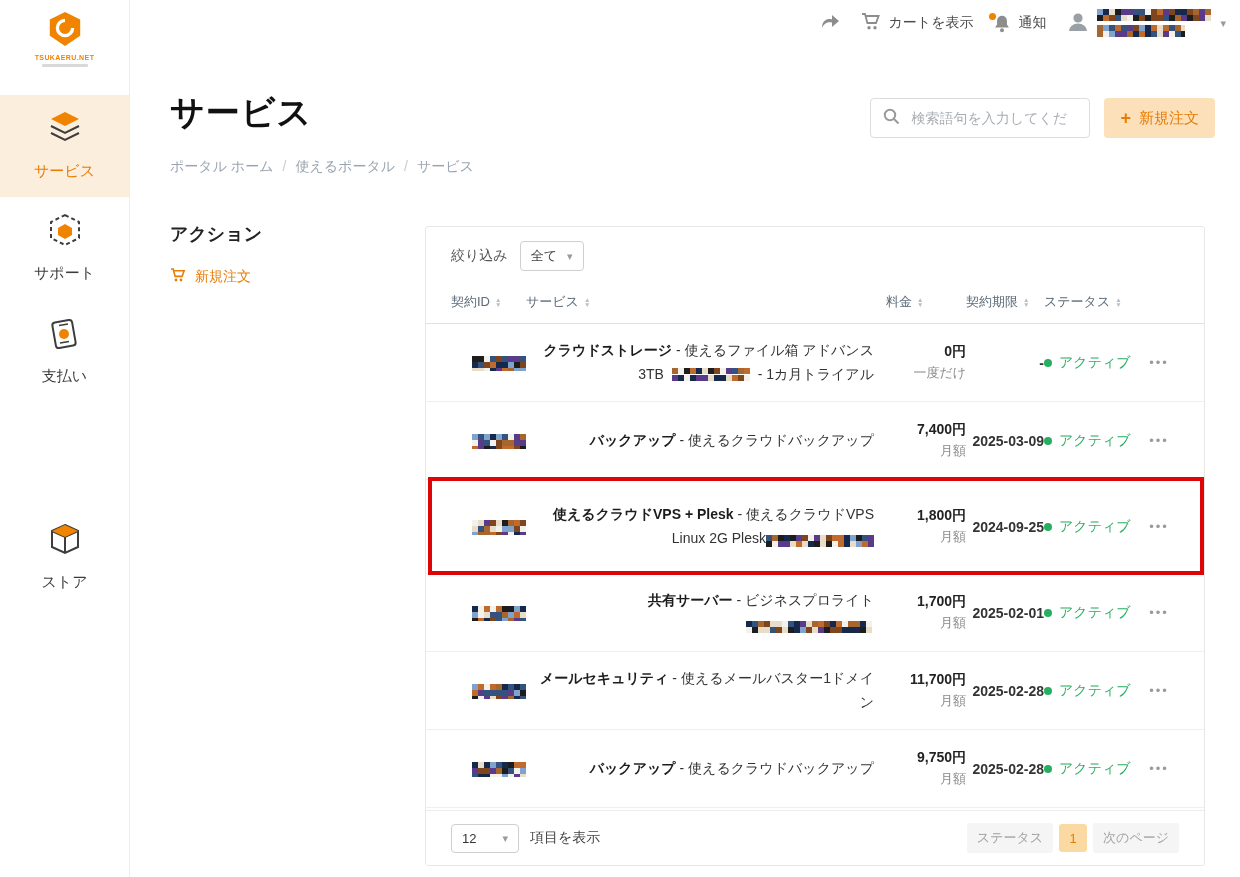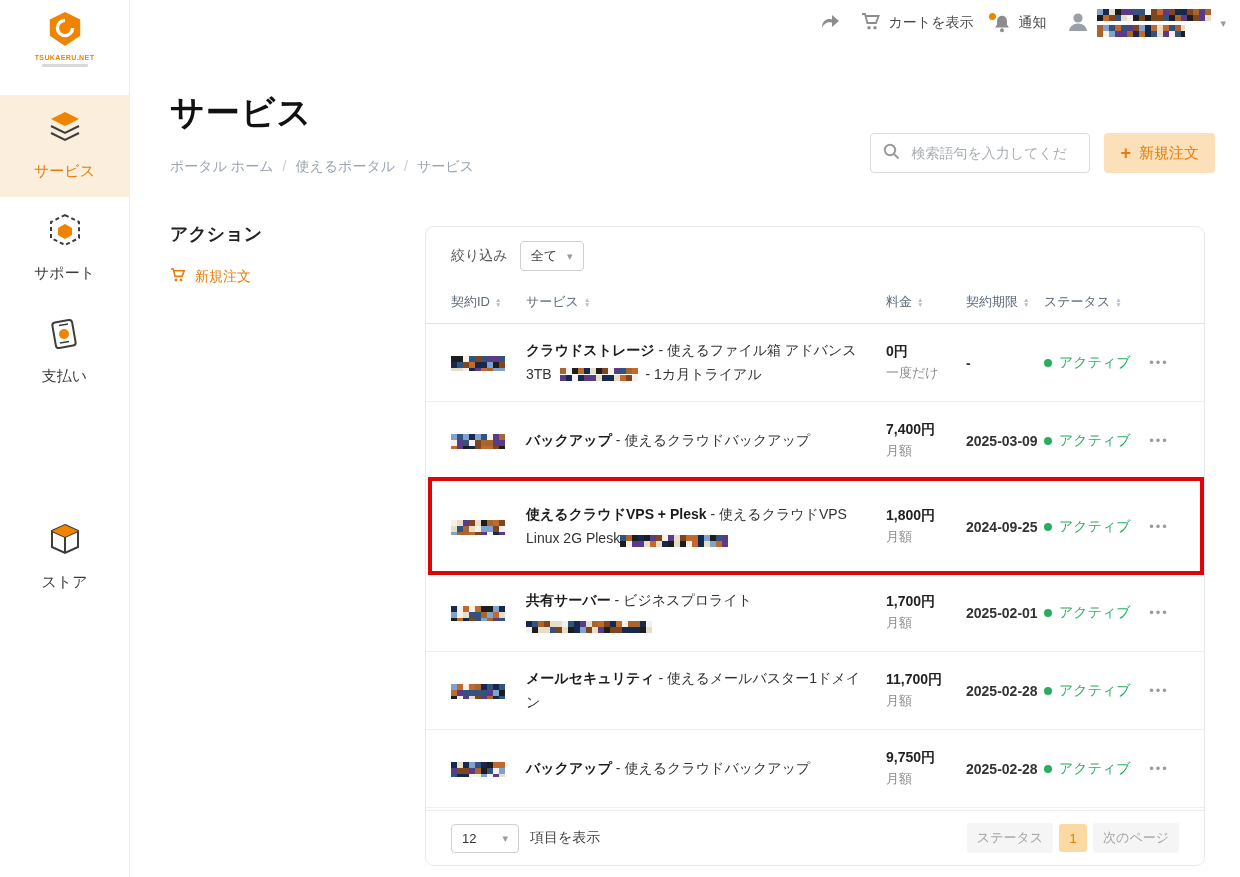--- a/index.html
+++ b/index.html
@@ -27,40 +27,40 @@
   .caret { color:#9a9a9a; font-size:11px; line-height:1; }
   .caret::before { content:"▾"; }
 
   
   .content { position:absolute; left:130px; top:46px; right:0; bottom:0; background:#fff; }
   .page-title { position:absolute; left:40px; top:44px; font-size:34px; font-weight:bold; color:#111; letter-spacing:1px; }
   .breadcrumb { position:absolute; left:40px; top:112px; font-size:14px; color:#9aa5b1; display:flex; }
   .crumb { cursor:pointer; }
   .crumb + .crumb::before { content:"/"; margin:0 9px; color:#c4ccd4; }
 
-  .header-right { position:absolute; top:52px; right:25px; display:flex; gap:14px;margin-top:35px; }
+  .header-right { position:absolute; top:52px; right:25px; display:flex; gap:14px; }
   .search-box { display:flex; align-items:center; gap:9px; width:220px; height:40px; border:1px solid #dcdcdc; border-radius:4px; padding:0 12px; background:#fff; }
   .search-input { border:none; outline:none; flex:1; min-width:0; font-size:14px; color:#333; font-family:inherit; background:transparent; }
   .search-input::placeholder { color:#a8adb3; }
   .new-order-btn { display:flex; align-items:center; gap:8px; height:40px; padding:0 16px; background:#fbe0ba; color:#e87c04; border:none; border-radius:4px; font-size:15px; cursor:pointer; font-family:inherit; }
   .plus { font-size:18px; font-weight:bold; line-height:1; }
   .plus::before { content:"+"; }
 
   
   .actions { position:absolute; left:40px; top:176px; width:230px; }
   .actions-title { font-size:18px; font-weight:bold; color:#222; }
   .action-link { display:flex; align-items:center; gap:9px; color:#e87c04; font-size:14px; margin-top:21px; cursor:pointer; }
 
   
-  .card { position:absolute; left:295px; top:180px; width:780px; height:640px; background:#fff; border:1px solid #e8e8e8; border-radius:9px; overflow:hidden; }
+  .card { position:absolute; left:295px; top:180px; width:780px; height:640px; background:#fff; border:1px solid #e8e8e8; border-radius:3px; overflow:hidden; }
   .filter-row { display:flex; align-items:center; gap:12px; padding:14px 25px 12px; }
   .filter-label { font-size:14px; color:#555; }
   .dropdown { display:flex; align-items:center; gap:10px; border:1px solid #cfcfcf; border-radius:4px; padding:5px 10px; font-size:13px; color:#444; cursor:pointer; background:#fff; }
 
-  .thead, .trow { display:grid; grid-template-columns:75px 360px 80px 78px 95px 1fr; padding-left:25px; padding-right:25px; align-items:center; }
+  .thead, .trow { display:grid; grid-template-columns:75px 360px 80px 78px 95px 1fr; padding-left:25px; padding-right:25px; align-items:center;text-align:right; }
   .thead { padding-top:10px; padding-bottom:12px; border-bottom:1px solid #e2e2e2; }
   .th { display:flex; align-items:center; gap:5px; font-size:13px; color:#5d6b7a; cursor:pointer; }
   .sort { display:inline-flex; flex-direction:column; line-height:5px; font-size:6.5px; color:#b9bfc6; }
   .sort::before { content:"▲"; } .sort::after { content:"▼"; }
 
   .trow { border-bottom:1px solid #efefef; min-height:78px; position:relative; padding-top:10px; padding-bottom:10px; }
   .trow.tall { min-height:94px; }
   .svc { font-size:14px; color:#333; line-height:1.65; padding-right:12px; }
   .svc .b { font-weight:bold; color:#1c1c1c; }
   .price-main { font-weight:bold; font-size:14px; color:#222; }

